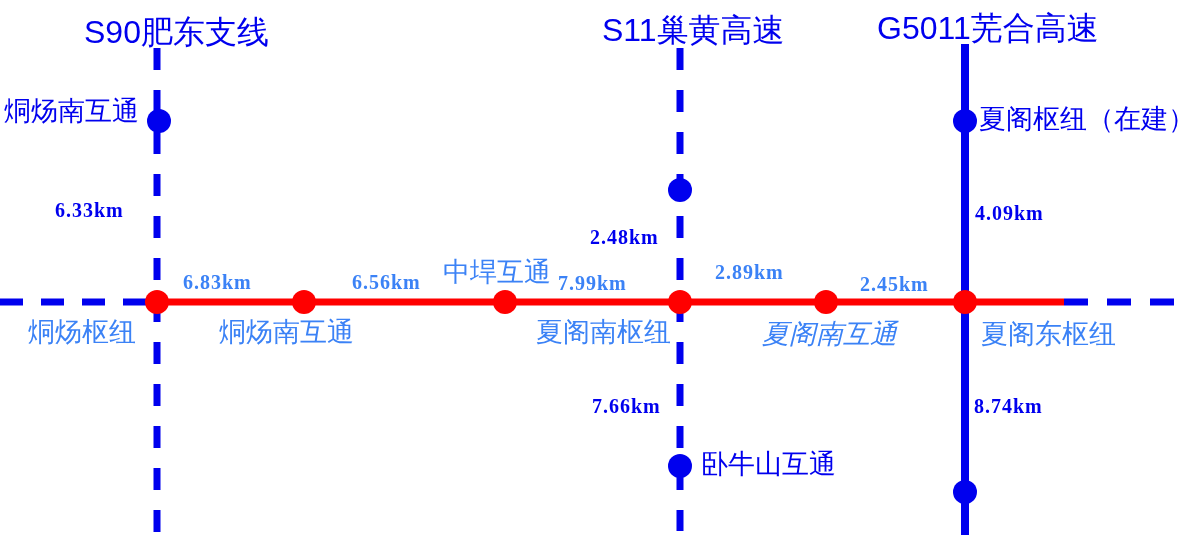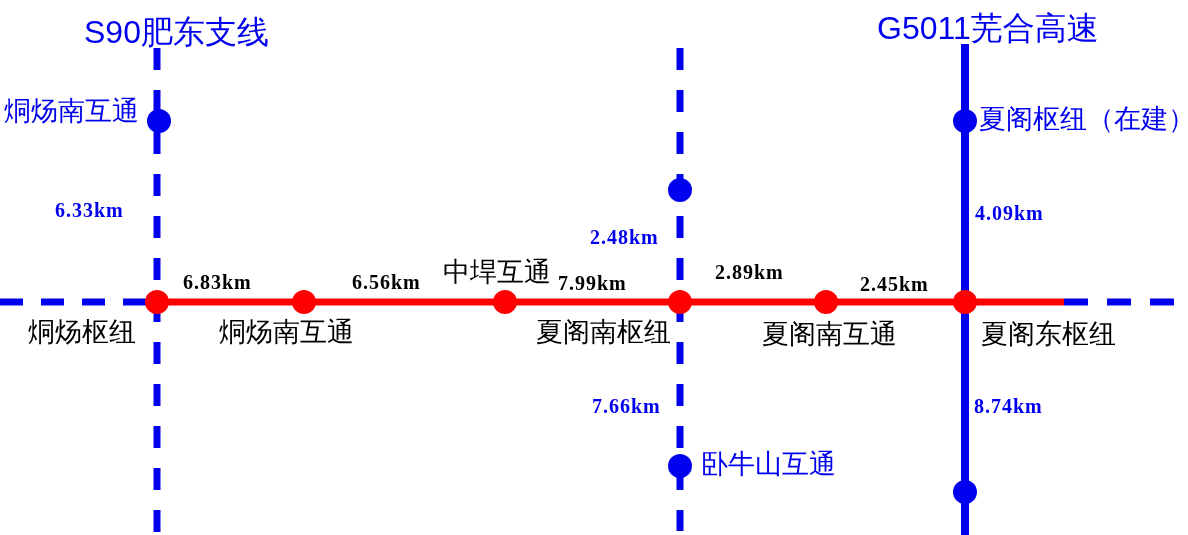--- a/index.html
+++ b/index.html
@@ -19,21 +19,21 @@
   }
   .cjk  { font-size: 27px; }
   .hwy  { font-size: 32px; }
   .km   {
     font-family: "Liberation Serif", serif;
     font-weight: 700;
     font-size: 20px;
     letter-spacing: 1px;
   }
   .blue { color: #0000ee; }
-  .red  { color: #000000; }
+  .red  { color: #3b82f6; }
 </style>
 </head>
 <body>
 
 <div class="stage">
 
   <svg class="net" width="1188" height="535" viewBox="0 0 1188 535">
 
     <line x1="0" y1="302" x2="150" y2="302" stroke="#0000ee" stroke-width="7" stroke-dasharray="23 18"></line>
     <line x1="156" y1="302" x2="1064" y2="302" stroke="#ff0000" stroke-width="7"></line>
@@ -51,37 +51,38 @@
     <circle cx="965" cy="302" r="12" fill="#ff0000"></circle>
 
     <circle cx="159" cy="121" r="12" fill="#0000ee"></circle>
     <circle cx="680" cy="190" r="12" fill="#0000ee"></circle>
     <circle cx="965" cy="121" r="12" fill="#0000ee"></circle>
     <circle cx="680" cy="466" r="12" fill="#0000ee"></circle>
     <circle cx="965" cy="492" r="12" fill="#0000ee"></circle>
   </svg>
 
   <span class="lbl hwy blue" style="left:84px;  top:16px;">S90肥东支线</span>
+  <span class="lbl hwy blue" style="left:602px; top:14px;">S11巢黄高速</span>
   <span class="lbl hwy blue" style="left:877px; top:12px;">G5011芜合高速</span>
 
   <span class="lbl cjk blue" style="left:4px;   top:97px;">烔炀南互通</span>
   <span class="lbl cjk blue" style="left:701px; top:450px;">卧牛山互通</span>
   <span class="lbl cjk blue" style="left:979px; top:105px;">夏阁枢纽（在建）</span>
 
   <span class="lbl km blue" style="left:55px;  top:200px;">6.33km</span>
   <span class="lbl km blue" style="left:590px; top:227px;">2.48km</span>
   <span class="lbl km blue" style="left:592px; top:396px;">7.66km</span>
   <span class="lbl km blue" style="left:975px; top:203px;">4.09km</span>
   <span class="lbl km blue" style="left:974px; top:396px;">8.74km</span>
 
   <span class="lbl cjk red" style="left:28px;  top:318px;">烔炀枢纽</span>
   <span class="lbl cjk red" style="left:219px; top:318px;">烔炀南互通</span>
   <span class="lbl cjk red" style="left:443px; top:258px;">中垾互通</span>
   <span class="lbl cjk red" style="left:536px; top:318px;">夏阁南枢纽</span>
-  <span class="lbl cjk red" style="left:762px; top:320px;">夏阁南互通</span>
+  <span class="lbl cjk red" style="left:762px; top:320px;font-style:italic;">夏阁南互通</span>
   <span class="lbl cjk red" style="left:981px; top:320px;">夏阁东枢纽</span>
 
   <span class="lbl km red" style="left:183px; top:272px;">6.83km</span>
   <span class="lbl km red" style="left:352px; top:272px;">6.56km</span>
   <span class="lbl km red" style="left:558px; top:273px;">7.99km</span>
   <span class="lbl km red" style="left:715px; top:262px;">2.89km</span>
   <span class="lbl km red" style="left:860px; top:274px;">2.45km</span>
 
 </div>
 

